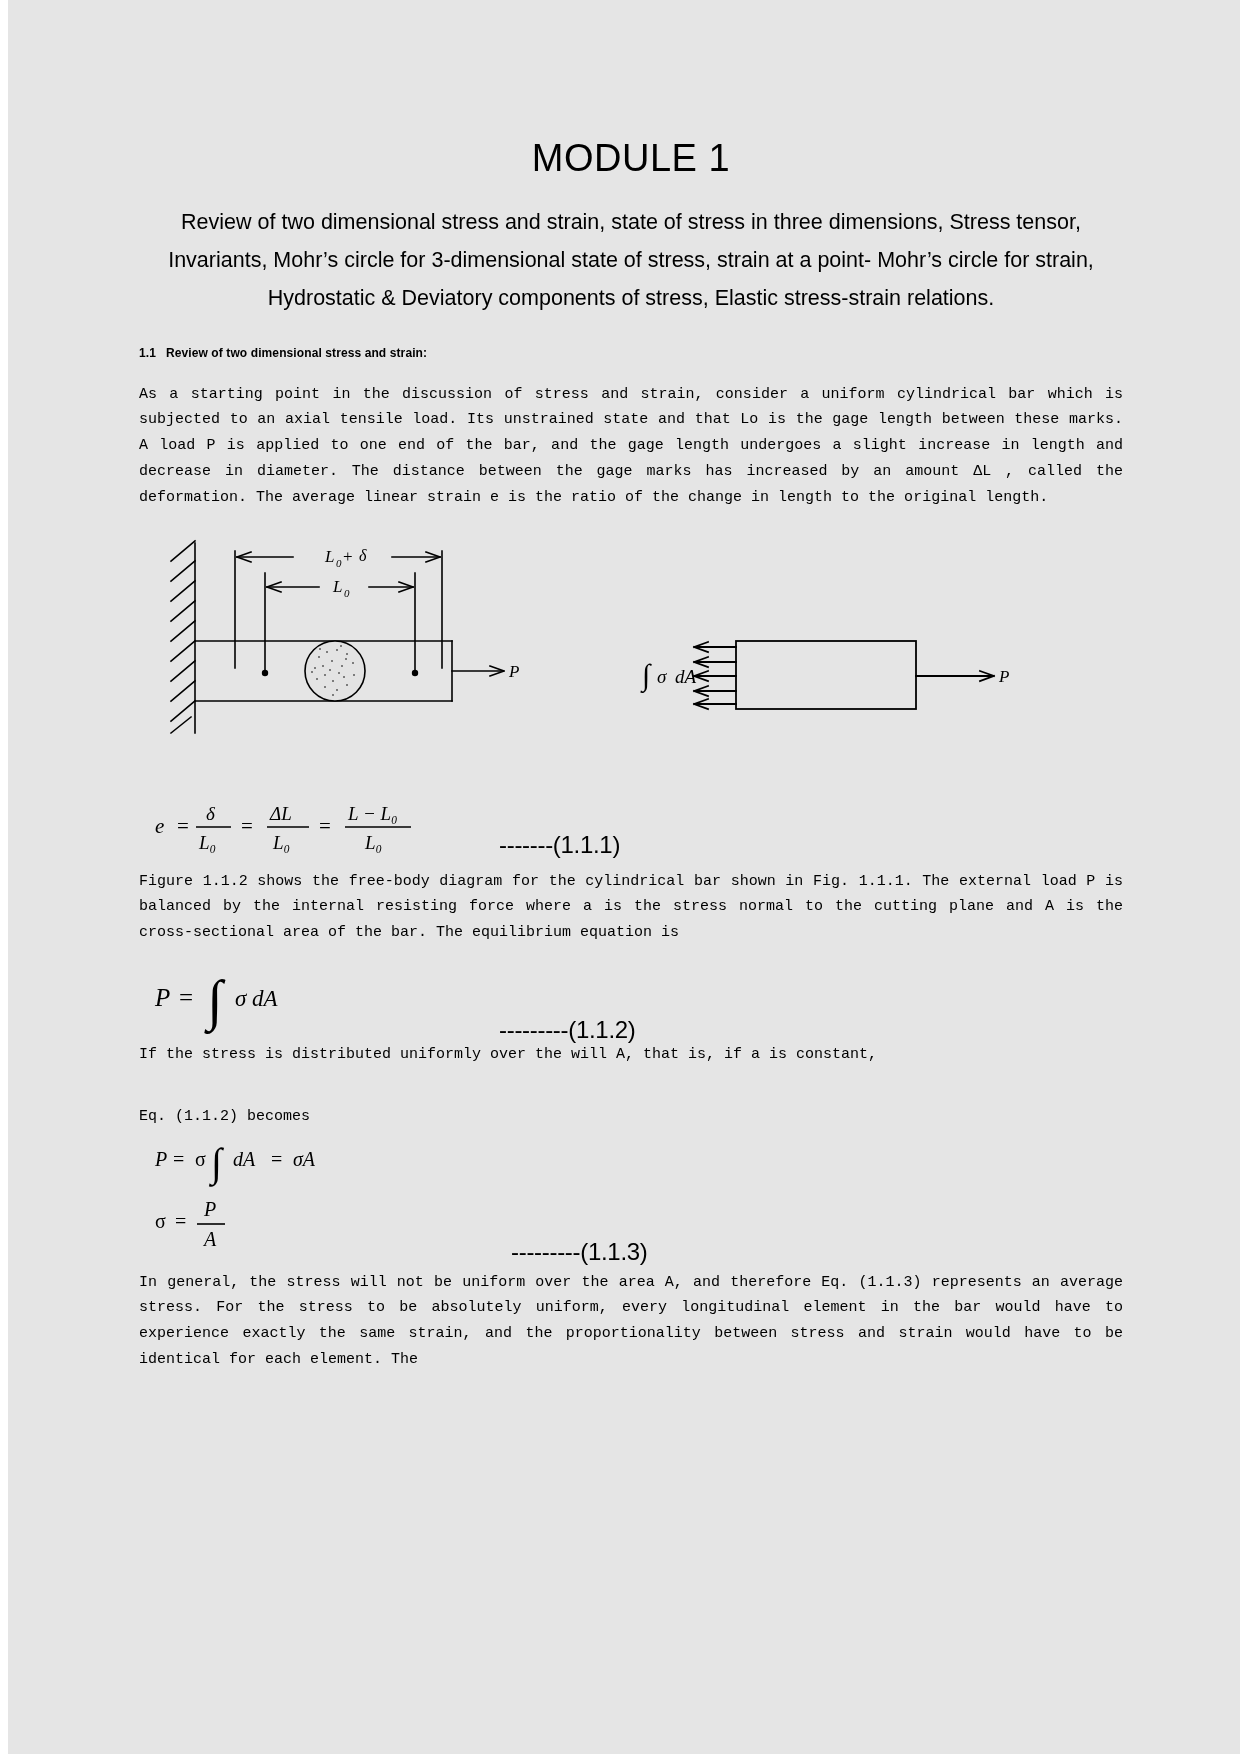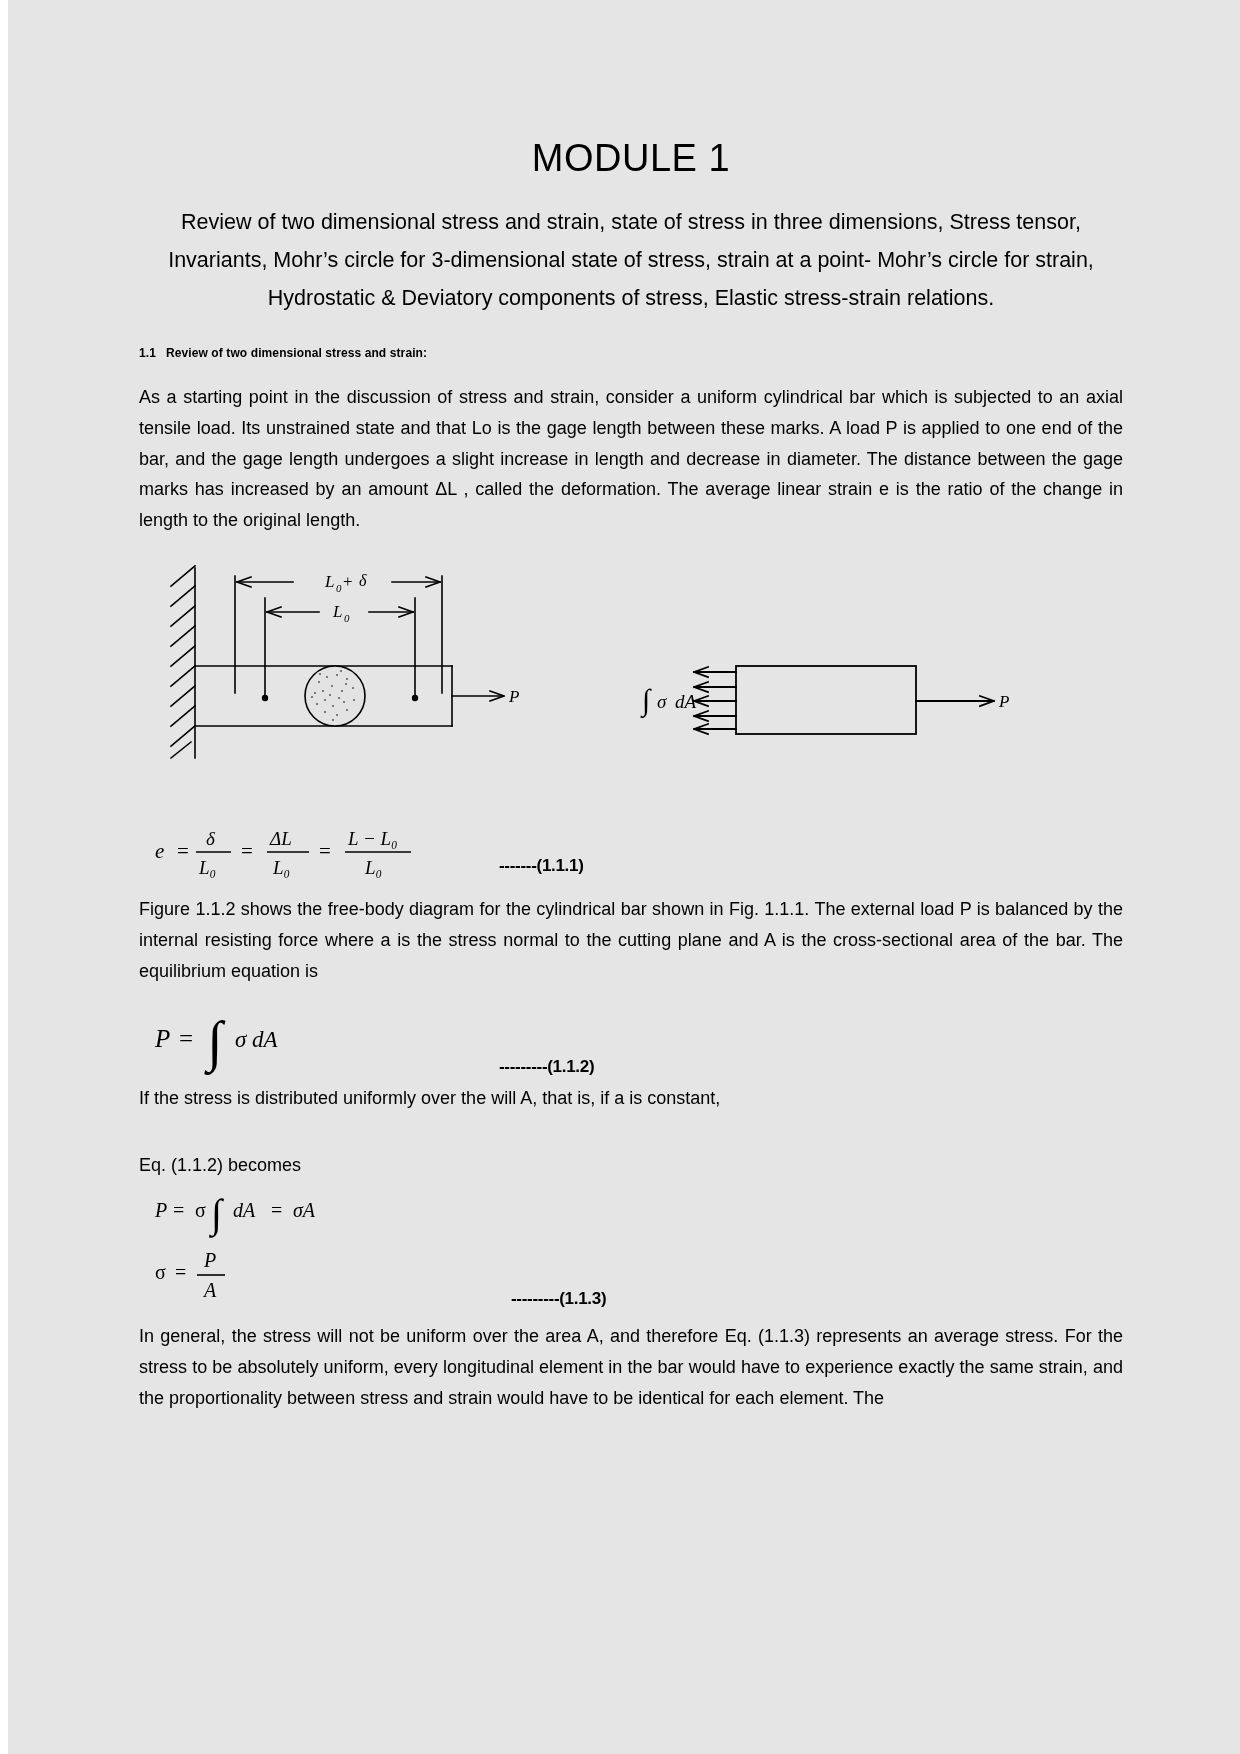--- a/index.html
+++ b/index.html
@@ -52,25 +52,26 @@
   .section-heading {
     font-size: 12px;
     font-weight: bold;
     margin-top: 28px;
     letter-spacing: 0.1px;
   }
   .section-heading .num { margin-right: 10px; }
 
   
   .body-par {
-    font-size: 18px;
+    font-size: 15px;
     line-height: 1.72;
     text-align: justify;
     text-justify: inter-word;
     margin-top: 22px;
+    font-family: Liberation Mono, monospace;
   }
   .body-par.tight { margin-top: 6px; }
   .body-par.nojust { text-align: left; margin-top: 36px; }
 
   
   .figures {
     position: relative;
     height: 240px;
     margin-top: 22px;
   }
@@ -97,22 +98,22 @@
   .cap2 { position: absolute; left: 559px; top: 0; }
 
   
   .eq-row {
     position: relative;
     margin-top: 14px;
   }
   .eq-img { position: absolute; left: 10px; top: 0; }
   .eq-tag {
     position: absolute;
-    font-size: 17px;
-    font-weight: bold;
+    font-size: 24px;
+    font-weight: normal;
     font-family: "Liberation Sans", sans-serif;
     letter-spacing: -0.3px;
   }
   .serif-math {
     font-family: "Liberation Serif", serif;
     font-style: italic;
   }
 </style>
 </head>
 <body>

